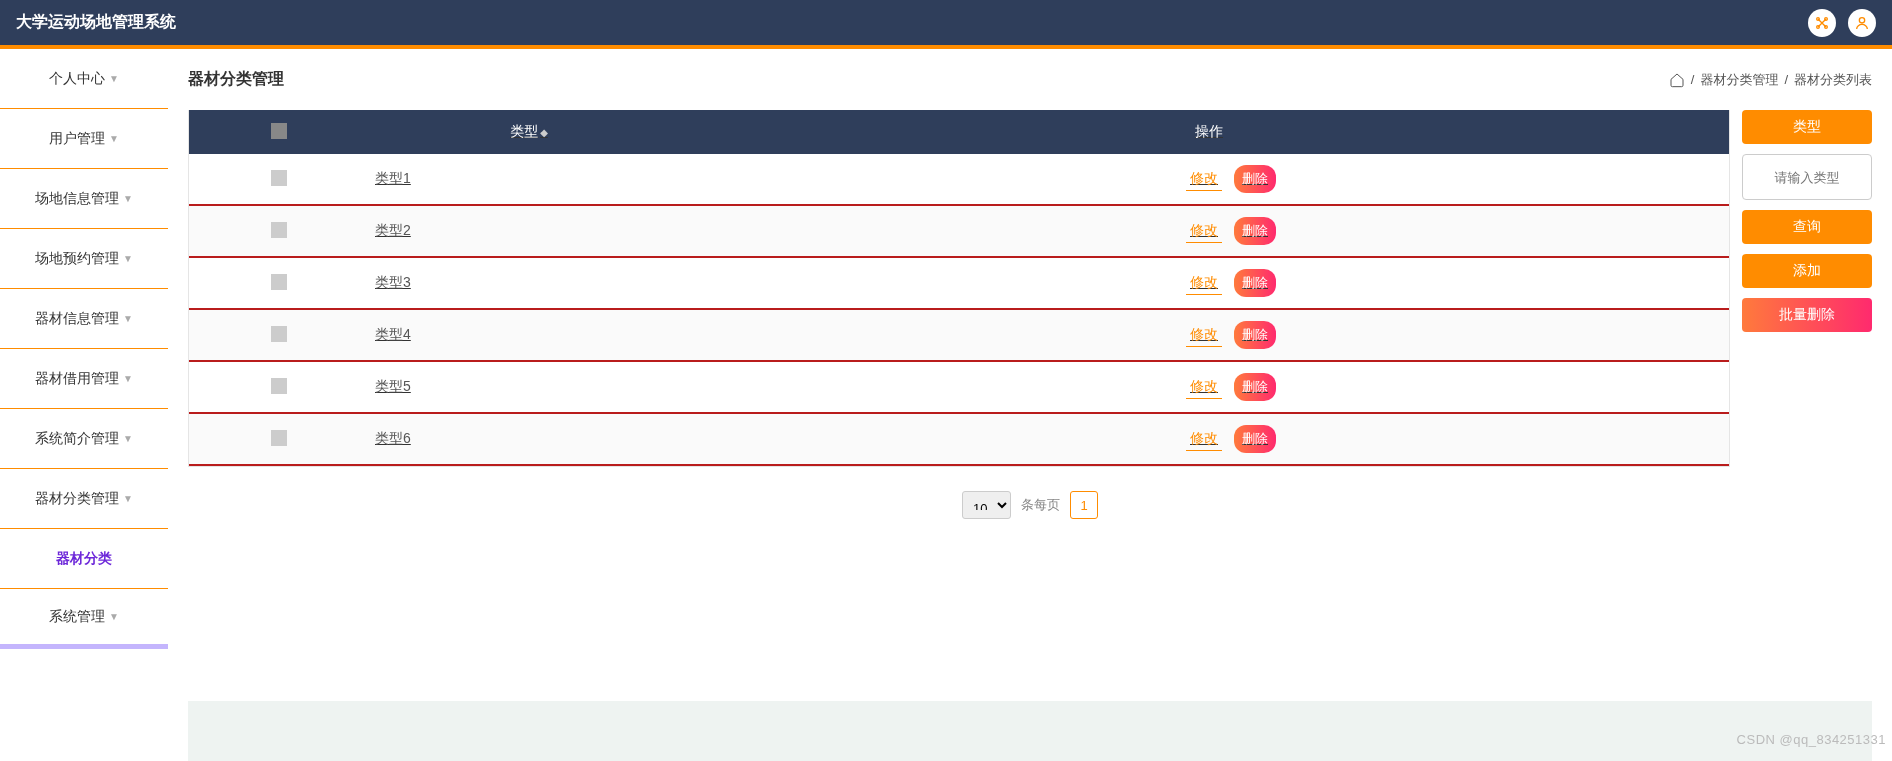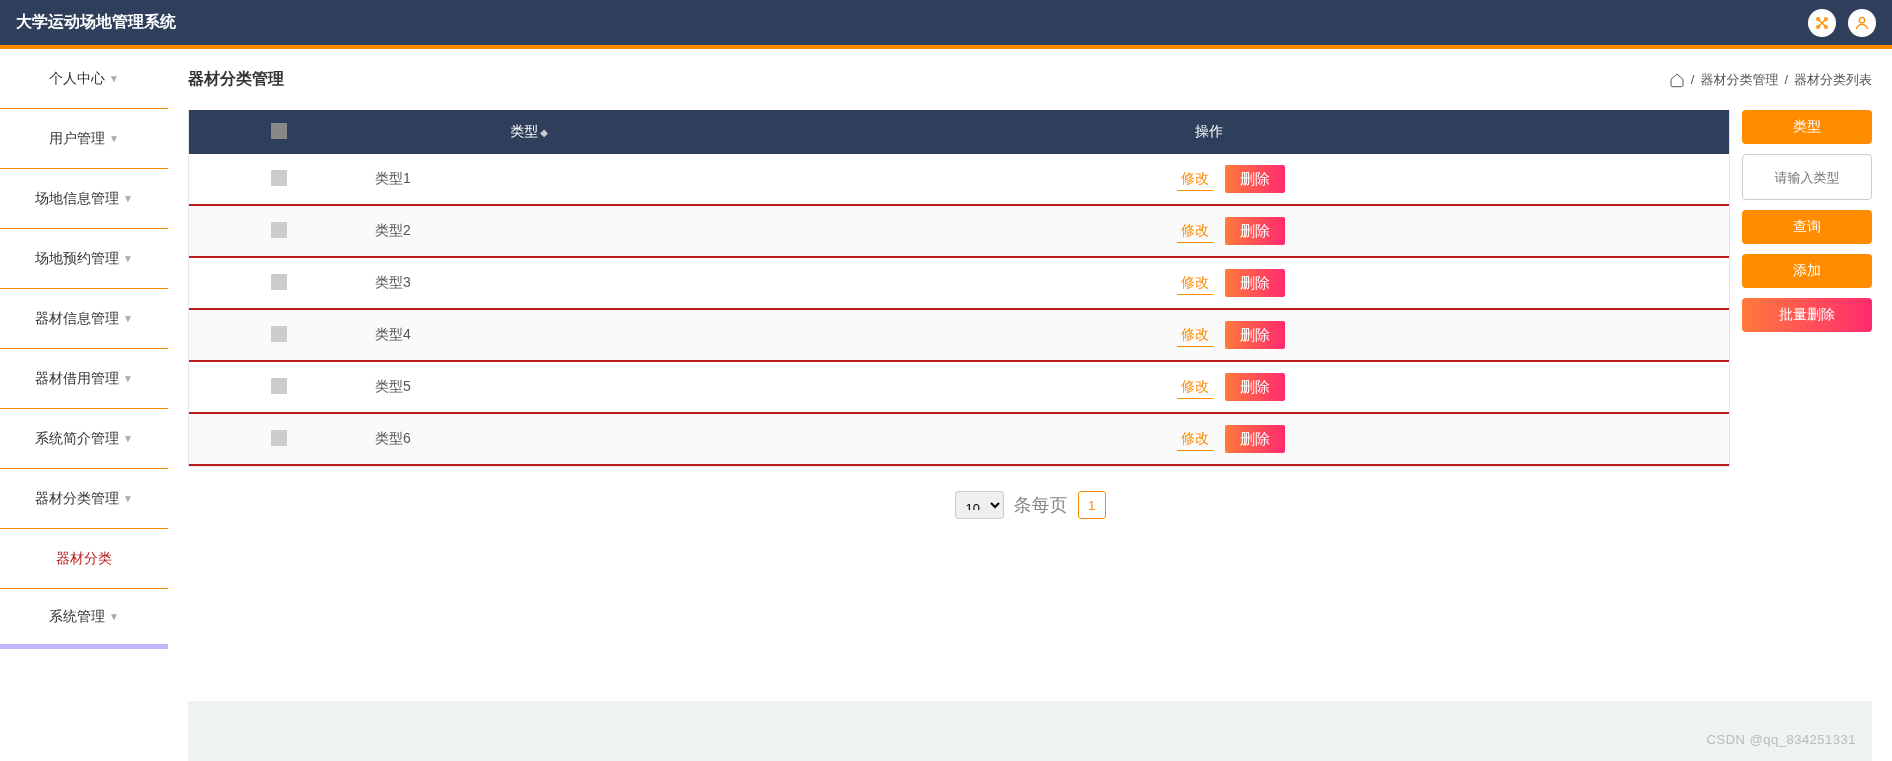--- a/index.html
+++ b/index.html
@@ -12,68 +12,68 @@
 .header-icon { width: 28px; height: 28px; border-radius: 50%; background: #fff; display:flex; align-items:center; justify-content:center; cursor:pointer; }
 .header-icon svg { width:16px; height:16px; }
 
 .accent-bar { height: 4px; background: #ff8c00; }
 
 
 .container { display: flex; min-height: calc(100vh - 49px); }
 .sidebar { width: 168px; border-right: 0px solid #eee; }
 .side-item { height: 60px; display:flex; align-items:center; justify-content:center; border-bottom: 1px solid #ff8c00; color:#333; cursor:pointer; font-size:14px; position:relative; }
 .side-item .caret { margin-left:4px; color:#aaa; font-size:10px; }
-.side-item.active { font-weight:normal; color:#b91c1c;justify-content:center; }
+.side-item.active { font-weight:bold; color:#6d28d9;justify-content:center; }
 .side-item:last-child { border-bottom:5px solid #c4b5fd; }
 
 .main { flex: 1; padding: 20px 20px 0 20px; position:relative; display:flex; flex-direction:column; }
 
 
 .page-head { display:flex; justify-content:space-between; align-items:center; margin-bottom:20px; }
 .page-title { font-size:16px; font-weight:bold; color:#333; }
 .breadcrumb { display:flex; align-items:center; gap:6px; color:#555; font-size:13px; }
 .breadcrumb svg { width:16px; height:16px; }
 
 
 .content-row { display:flex; gap:12px; align-items:flex-start; }
 
 
-.table-wrap { flex:1; border:1px solid #e5e5e5; border-top:none; }
+.table-wrap { flex:1; border:1px solid #e5e5e5; border-top:none;text-decoration:underline; }
 table { width:100%; border-collapse: collapse; }
 thead { background:#2f3e5b; color:#fff; }
 thead th { height:44px; font-weight:normal; font-size:14px; }
 tbody tr { border-bottom:2px solid #b91c1c; }
 tbody tr:nth-child(even){ background:#fafafa; }
 tbody td { height:50px; text-align:center; color:#555; }
 .checkbox { width:16px; height:16px; background:#ccc; display:inline-block; cursor:pointer; }
 thead .checkbox { background:#888; }
 .col-check { width:180px; }
 .col-type { width:320px; text-align:left; padding-left:6px;}
 thead .col-type{ text-align:center; padding-left:0;}
 .sort-icon { font-size:10px; margin-left:2px; color:#ccc;}
 .op-cell { display:flex; justify-content:center; align-items:center; gap:12px; height:50px;}
 .link-edit { color:#ff8c00; cursor:pointer; border-bottom:1px solid #ff8c00; padding:2px 4px;margin-left:44px;}
-.btn-del { width:60px; height:28px; border:none; color:#fff; cursor:pointer; font-size:15px; border-radius:2px; background: linear-gradient(90deg,#ff7a3c,#ff2a6e); }
+.btn-del { width:42px; height:28px; border:none; color:#fff; cursor:pointer; font-size:13px; border-radius:12px; background: linear-gradient(90deg,#ff7a3c,#ff2a6e); }
 
 
 .action-panel { width:130px; display:flex; flex-direction:column; gap:10px; }
 .ap-btn { height:34px; border:none; border-radius:4px; font-size:14px; color:#fff; cursor:pointer; }
 .ap-orange { background:#ff8c00; }
 .ap-red { background: linear-gradient(90deg,#ff7a3c,#ff2a6e); }
 .ap-input { height:46px; border:1px solid #ccc; border-radius:4px; text-align:center; font-size:13px; color:#888; outline:none; }
 
 
 .pager { display:flex; justify-content:center; align-items:center; gap:10px; margin:24px 0 40px; }
 .pager select { height:28px; border:1px solid #ccc; border-radius:3px; padding:8px 6px; font-size:13px;}
-.pager-label { color:#888; font-size:18px; }
+.pager-label { color:#888; font-size:13px; }
 .pager-page { width:28px; height:28px; border:1px solid #ff8c00; color:#ff8c00; display:flex; align-items:center; justify-content:center; border-radius:3px; cursor:pointer; font-size:13px;}
 
 
 .footer { background:#eef3f1; height:60px; margin-top:auto; }
-.watermark { position:fixed; bottom:14px; right:36px; color:#bbb; font-size:13px; letter-spacing:0.5px; }
+.watermark { position:fixed; bottom:14px; right:6px; color:#bbb; font-size:13px; letter-spacing:0.5px; }
 </style>
 </head>
 <body>
 
 <div class="header">
   <div class="header-title">大学运动场地管理系统</div>
   <div class="header-icons">
     <div class="header-icon">
       <svg viewBox="0 0 24 24" fill="none" stroke="#ff8c00" stroke-width="2">
           <path d="M6 6l12 12M18 6L6 18"></path>

